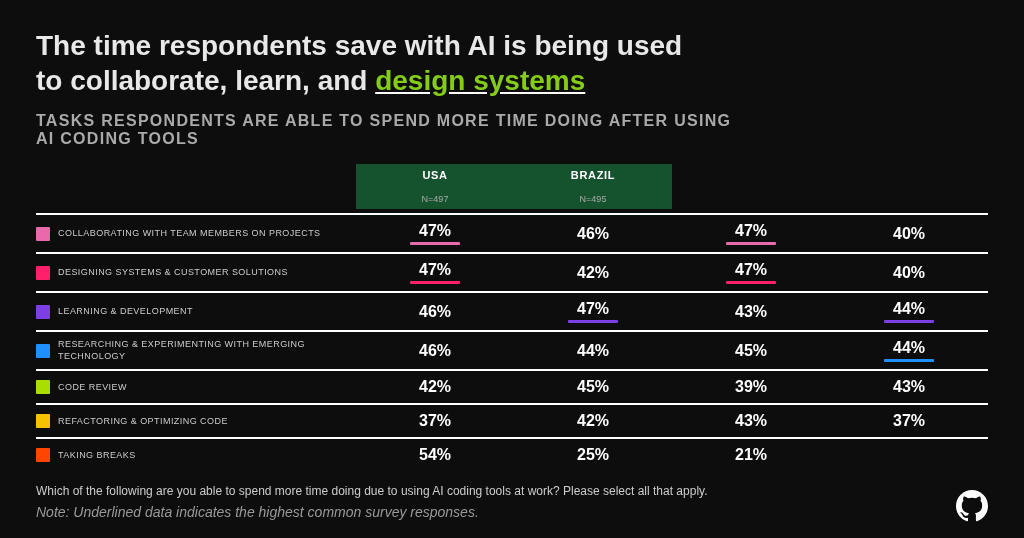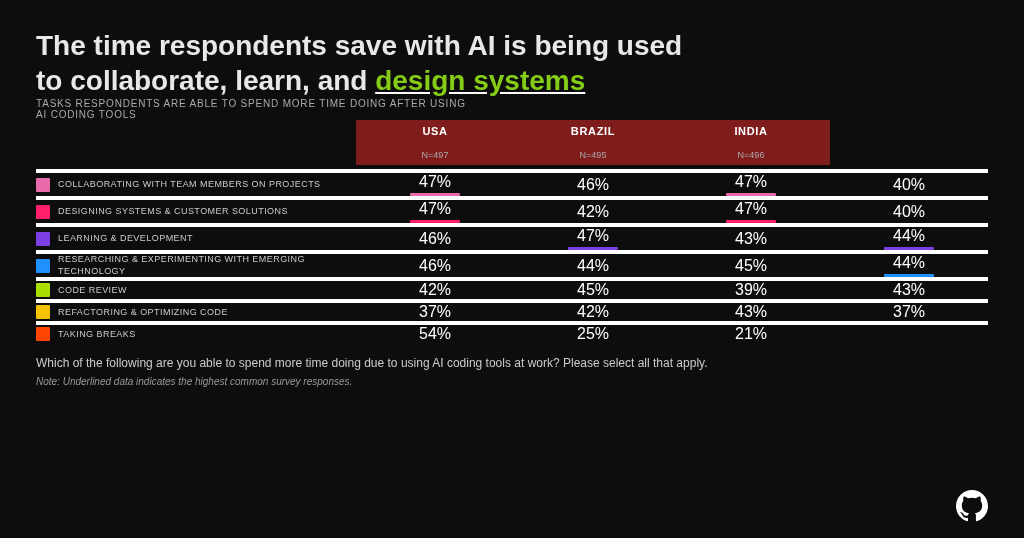--- a/index.html
+++ b/index.html
@@ -16,66 +16,67 @@
       height: 538px;
       background: #0d0d0d;
       padding: 28px 36px 16px 36px;
       position: relative;
     }
     .headline {
       font-size: 28px;
       font-weight: 700;
       color: #e8e8e8;
       line-height: 1.25;
+      margin-bottom: 14px;
       max-width: 680px;
     }
     .headline span.highlight {
       color: #84cc16;
       font-weight: 900;
       text-decoration: underline;
       text-decoration-color: #ffffff;
     }
     .subtitle {
-      font-size: 10px;
-      font-weight: 400;
+      font-size: 16px;
+      font-weight: 700;
       color: #aaaaaa;
       letter-spacing: 0.08em;
-      margin-bottom: 0;
+      margin-bottom: 16px;
       text-transform: uppercase;
     }
     .table-wrapper {
       width: 100%;
     }
     .table-header {
       display: grid;
       grid-template-columns: 320px 1fr 1fr 1fr 1fr;
       margin-bottom: 4px;
     }
     .col-header-box {
-      background: #7f1d1d;
+      background: #14532d;
       padding: 5px 8px;
       text-align: center;
     }
     .col-header-box .country {
       font-size: 11px;
       font-weight: 700;
       color: #fff;
       text-transform: uppercase;
       letter-spacing: 0.06em;
     }
     .col-header-box .sample {
       font-size: 9px;
       color: #aaa;
       margin-top: 13px;
     }
     .table-row {
       display: grid;
       grid-template-columns: 320px 1fr 1fr 1fr 1fr;
-      border-top: 4px solid #ffffff;
-      padding: 0 0;
+      border-top: 2px solid #ffffff;
+      padding: 7px 0;
       align-items: center;
     }
     .row-label {
       display: flex;
       align-items: center;
       gap: 8px;
     }
     .color-swatch {
       width: 14px;
       height: 14px;
@@ -88,37 +89,37 @@
       text-transform: uppercase;
       letter-spacing: 0.05em;
       line-height: 1.3;
     }
     .cell {
       text-align: center;
       position: relative;
     }
     .cell-value {
       font-size: 16px;
-      font-weight: 400;
+      font-weight: 700;
       color: #fff;
     }
     .underline-bar {
       height: 3px;
       margin: 2px auto 0 auto;
       border-radius: 1px;
     }
     .footer-text {
       font-size: 12px;
       color: #cccccc;
       margin-top: 12px;
       line-height: 1.4;
       max-width: 870px;
     }
     .footer-note {
-      font-size: 10px;
+      font-size: 14px;
       color: #999;
       font-style: italic;
       margin-top: 4px;
     }
     .github-logo {
       position: absolute;
       bottom: 16px;
       right: 36px;
       width: 32px;
       height: 32px;
@@ -141,24 +142,20 @@
   <div class="table-wrapper">
     <div class="table-header">
       <div></div>
       <div class="col-header-box">
         <div class="country">USA</div>
         <div class="sample">N=497</div>
       </div>
       <div class="col-header-box">
         <div class="country">BRAZIL</div>
         <div class="sample">N=495</div>
-      </div>
-      <div class="col-header-box">
-        <div class="country">INDIA</div>
-        <div class="sample">N=496</div>
       </div>
     </div>
 
     <div id="table-body">
         <div class="table-row">
           <div class="row-label">
             <div class="color-swatch" style="background: rgb(232, 106, 170);"></div>
             <span class="row-label-text">COLLABORATING WITH TEAM MEMBERS ON PROJECTS</span>
           </div>
           <div class="cell">

